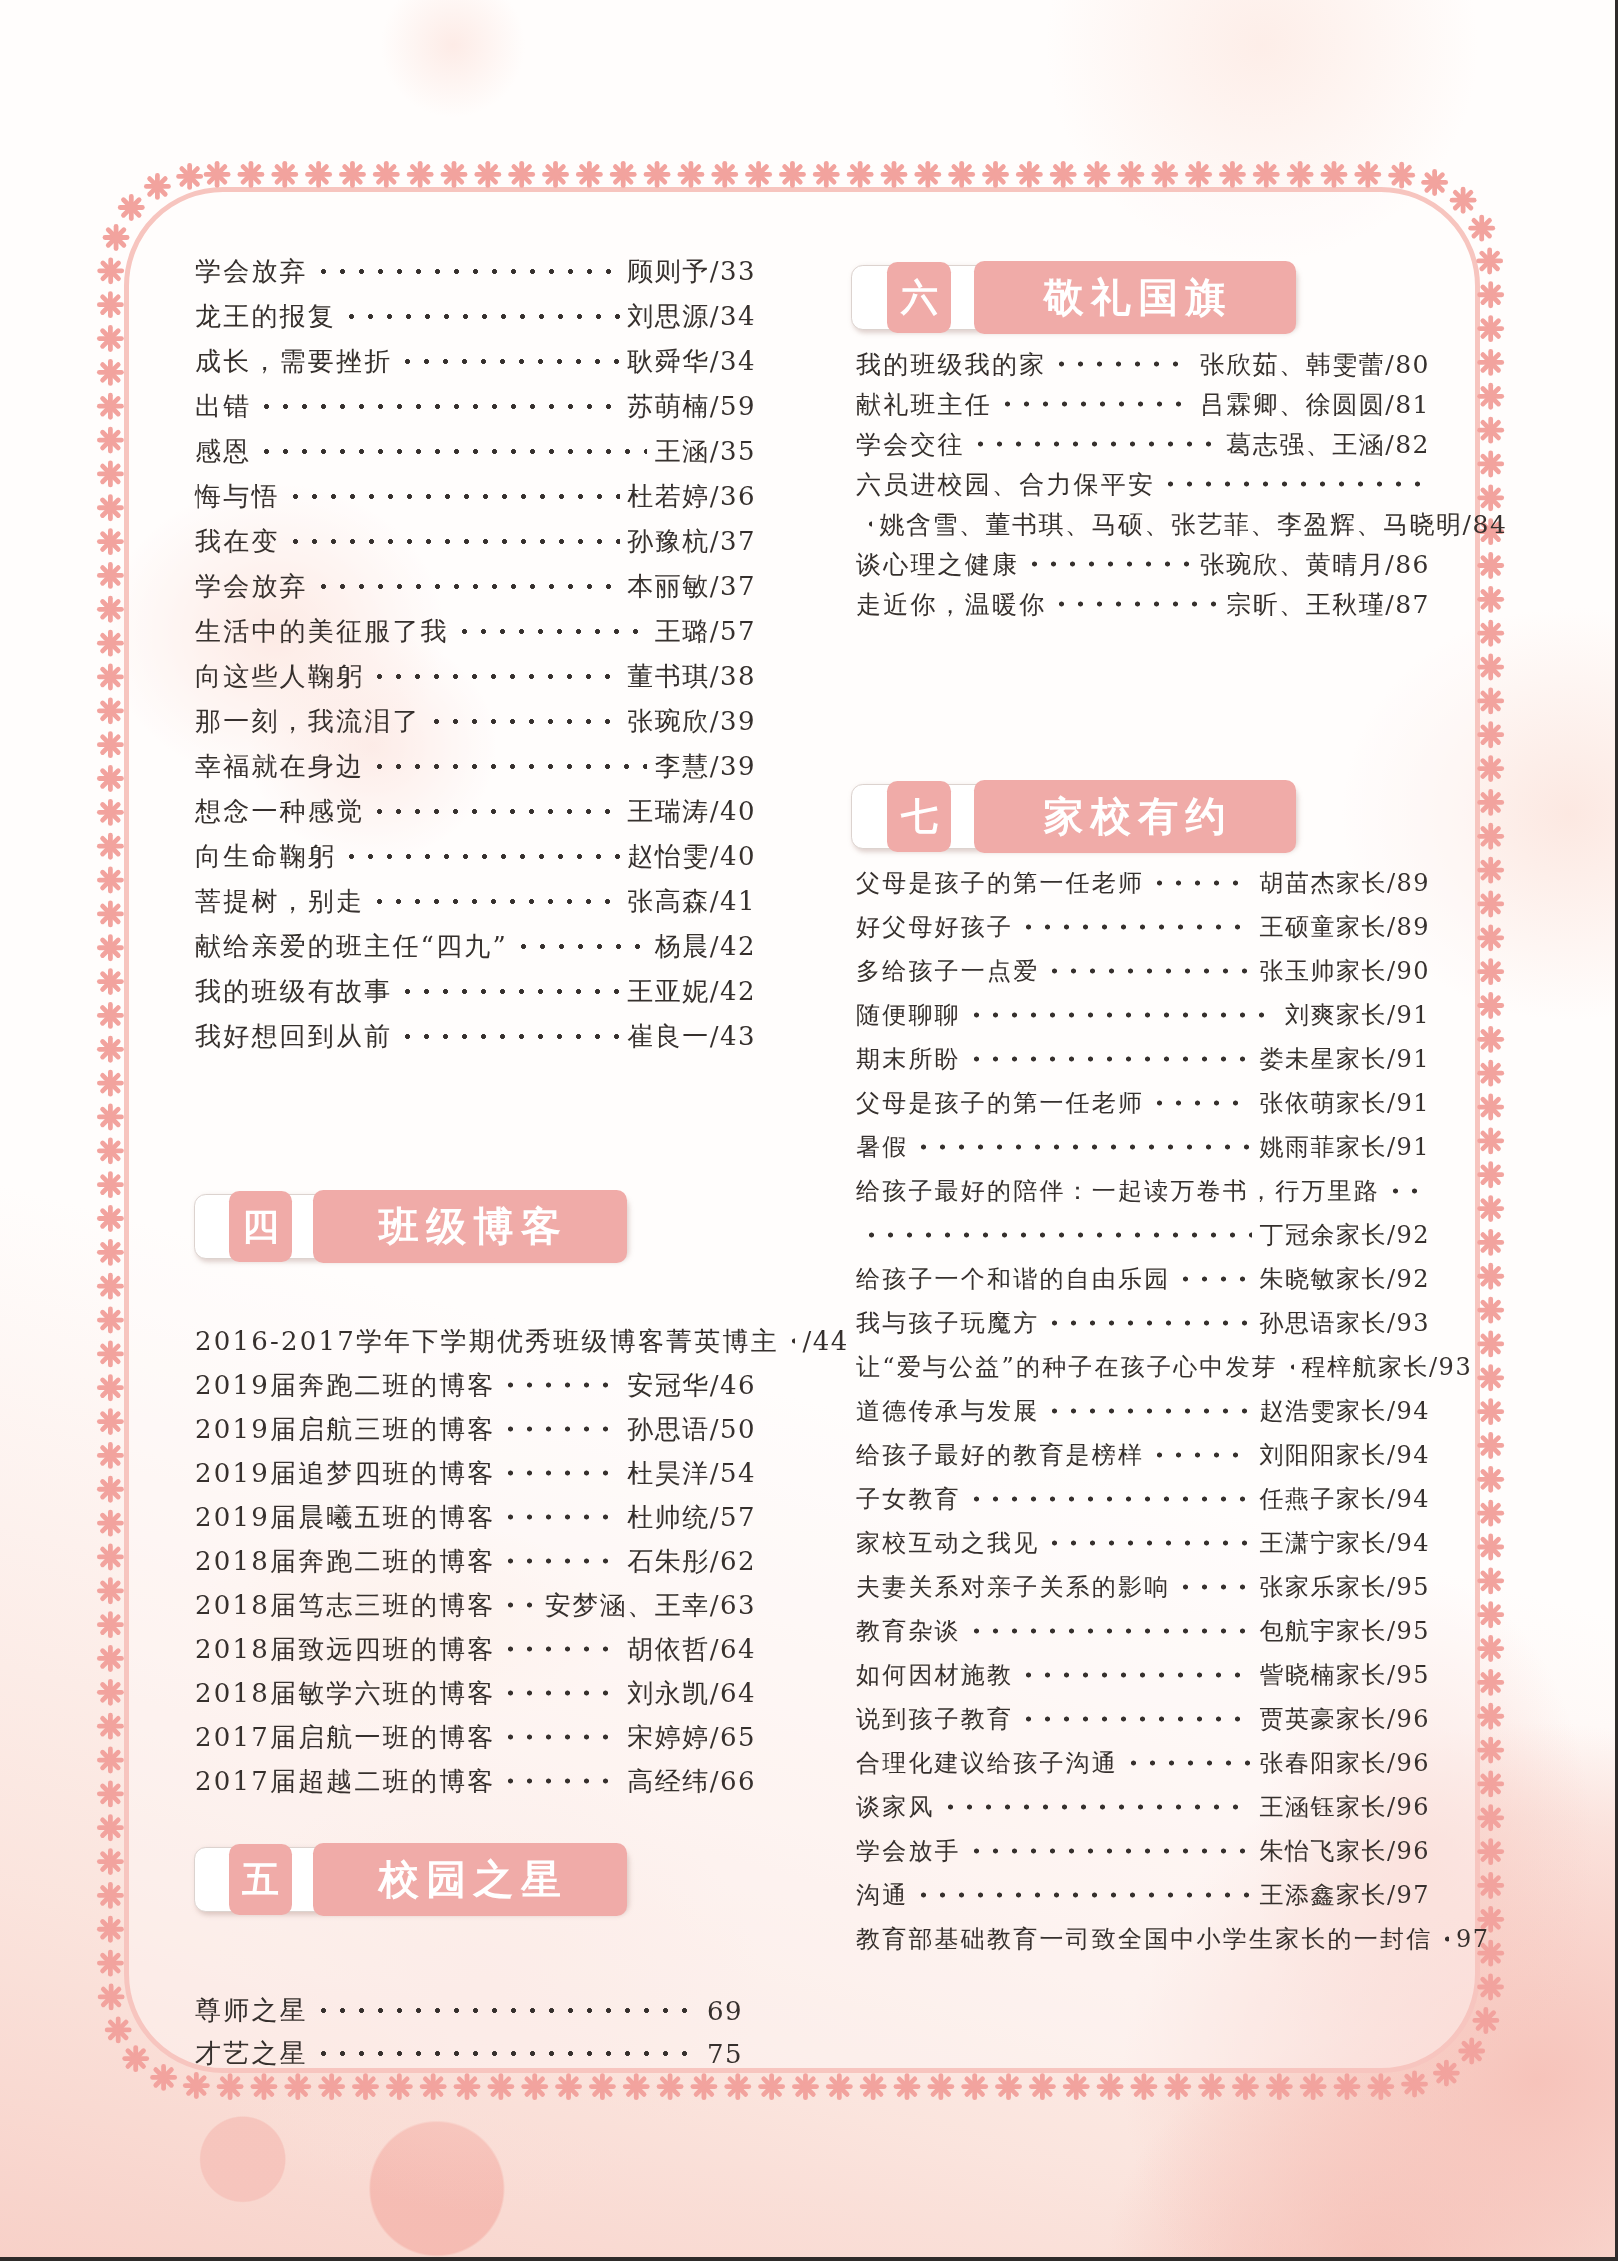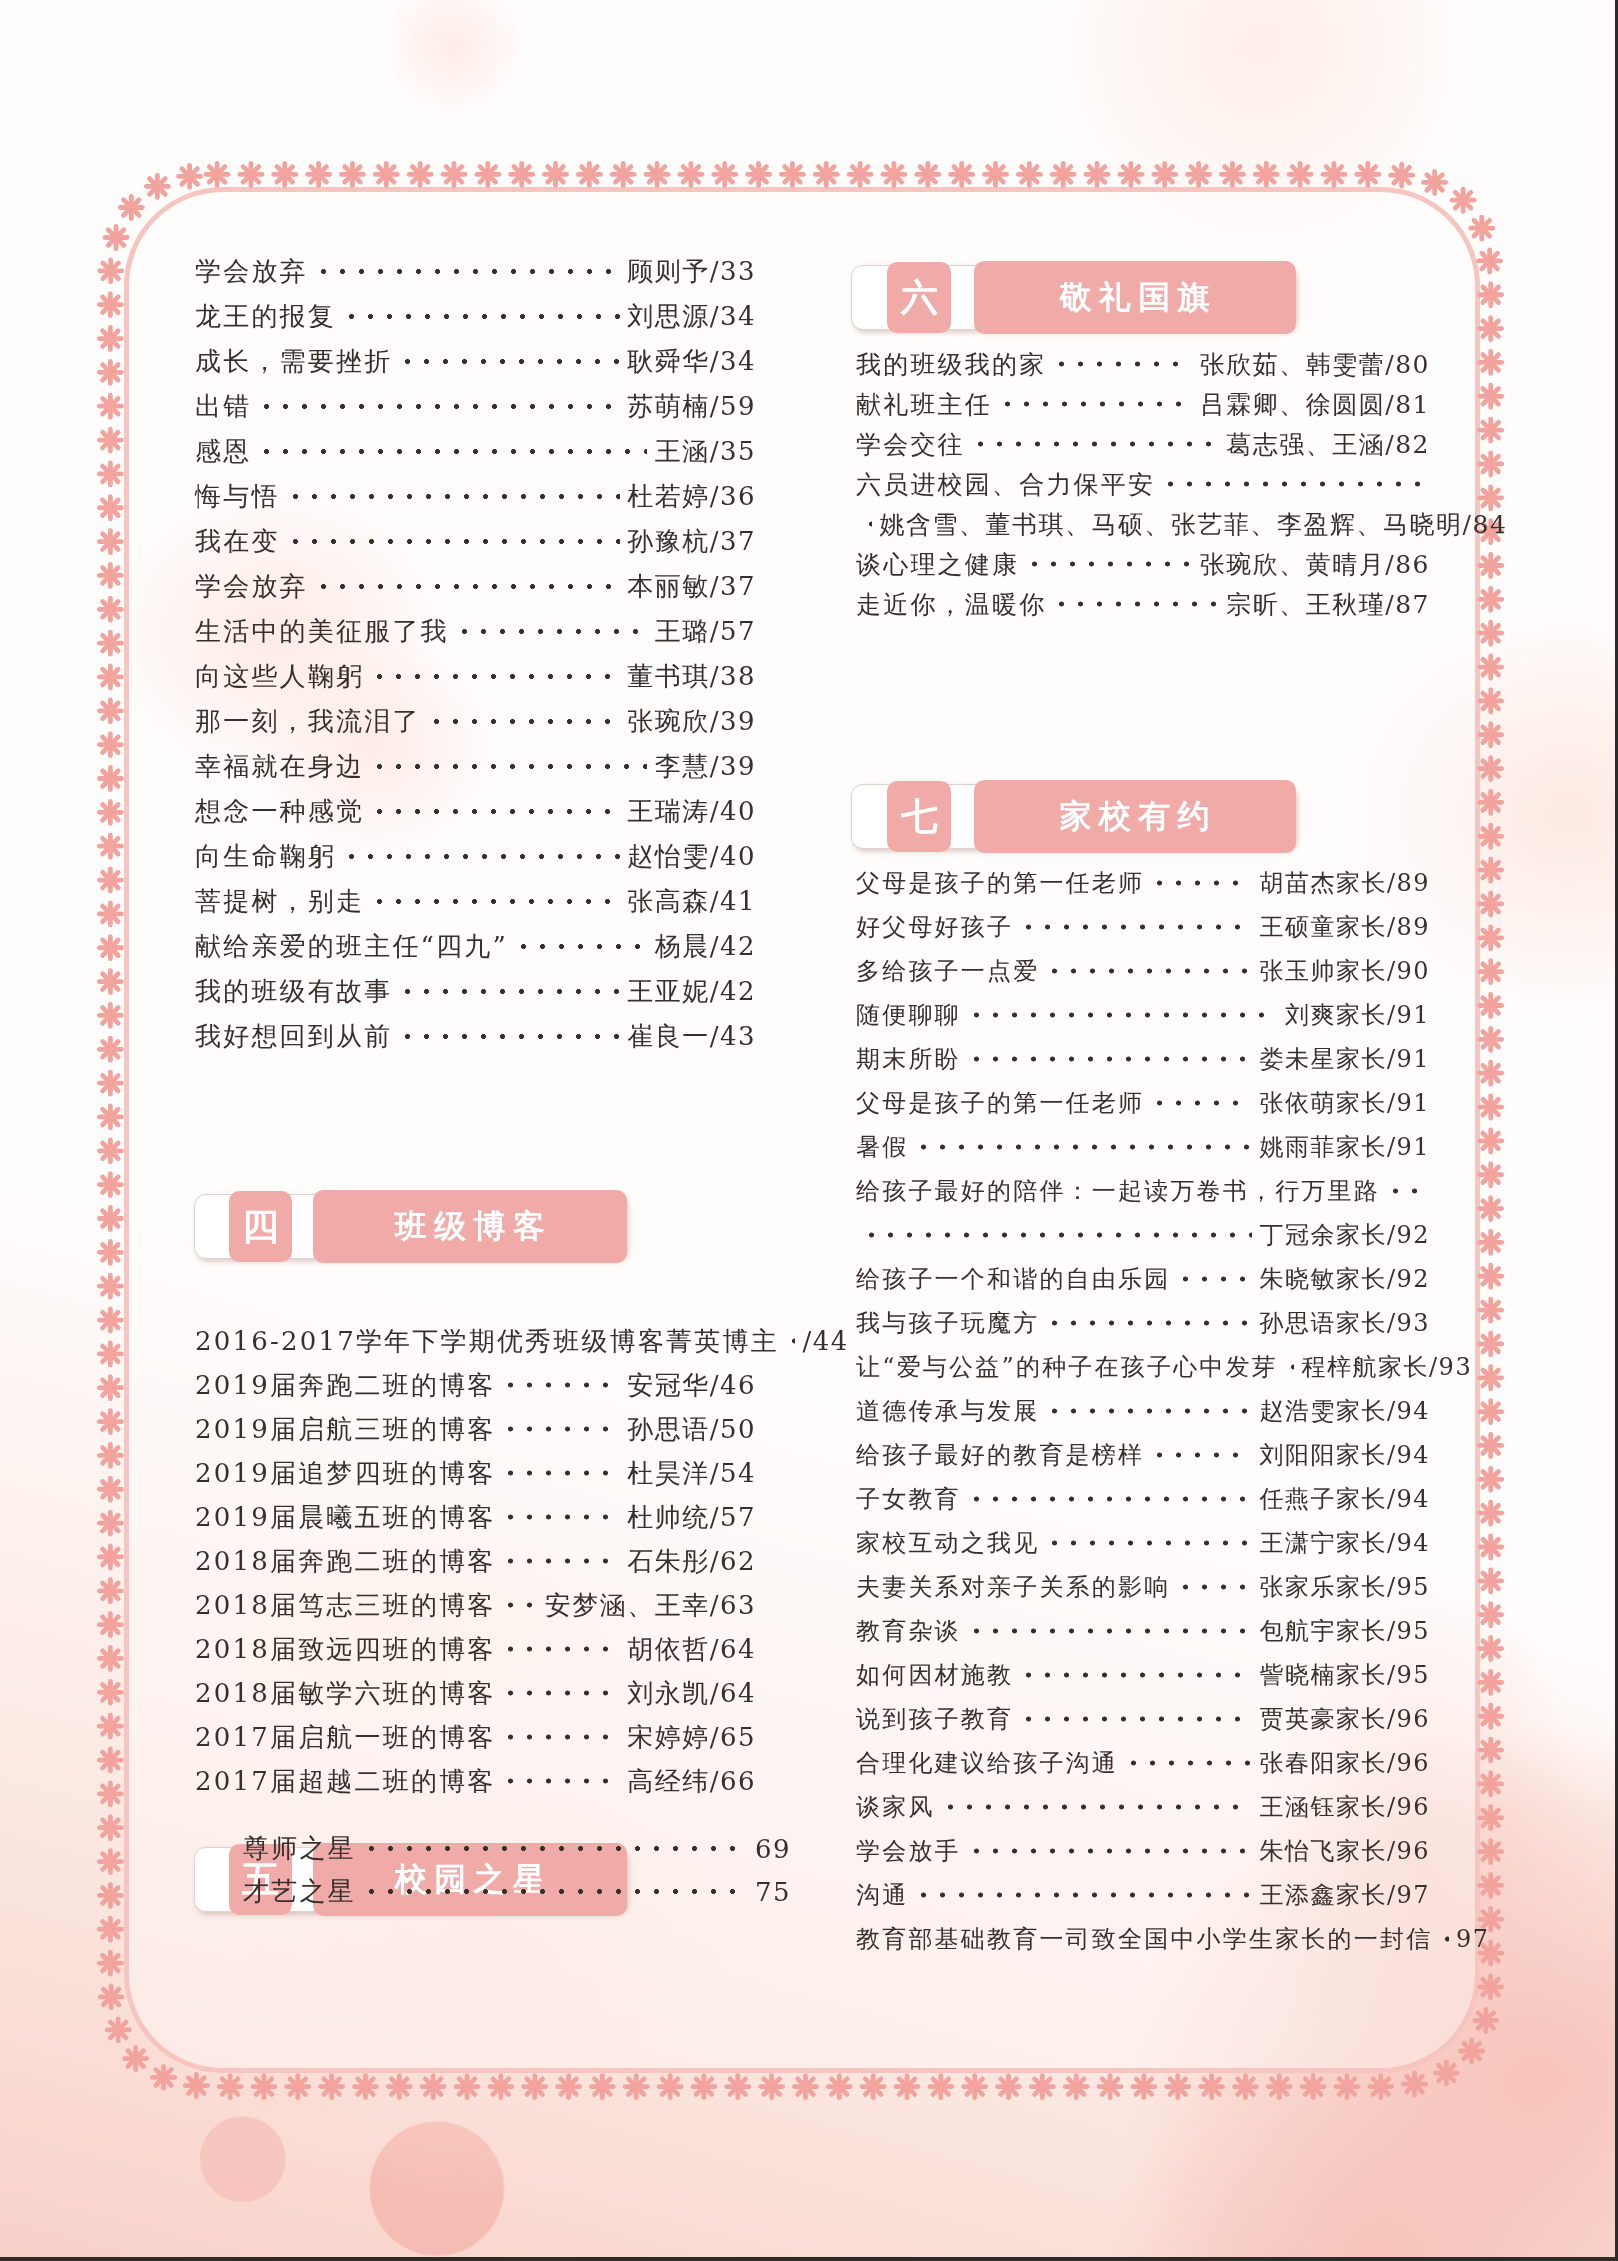--- a/index.html
+++ b/index.html
@@ -52,21 +52,21 @@
     position:absolute;left:8%;top:-3.7px;bottom:-3.7px;width:14.5%;
     background:#f0aba8;border-radius:10.3px;
     color:#ffffff;
     font-family:"DejaVu Sans", sans-serif;font-weight:bold;font-size:37px;
     display:flex;align-items:center;justify-content:center;
   }
   .btitle{
     position:absolute;left:27.5%;right:-1.5px;top:-5.2px;bottom:-5.2px;
     background:#f0aba8;border-radius:10.3px;
     color:#ffffff;
-    font-family:"DejaVu Sans", sans-serif;font-weight:bold;font-size:32px;letter-spacing:7.4px;
+    font-family:"DejaVu Sans", sans-serif;font-weight:bold;font-size:40px;letter-spacing:7.4px;
     display:flex;align-items:center;justify-content:center;
     text-indent:7.4px;
   }
   
   .list{position:absolute;z-index:3;}
   .row{display:flex;align-items:center;height:var(--rh,44px);color:#36302d;font-size:var(--fs,26px);}
   .row .t{white-space:nowrap;letter-spacing:2.2px;}
   .row .leader{
     flex:1 1 auto;min-width:10.3px;height:100%;margin:0 7.4px 0 5.9px;
     background:radial-gradient(circle, #36302d 2.2px, rgba(0,0,0,0) 2.8px) left center / 19px 100% repeat-x;
@@ -445,21 +445,21 @@
       <span class="t">2017届启航一班的博客</span>
       <span class="leader"></span>
       <span class="a">宋婷婷/65</span>
     </div>
     <div class="row">
       <span class="t">2017届超越二班的博客</span>
       <span class="leader"></span>
       <span class="a">高经纬/66</span>
     </div>
   </div>
-<div class="list" style="left:195px;top:1827px;width:548px;margin-left:48px;--rh:43px;--fs:26px;">
+<div class="list" style="left:195px;top:1989px;width:548px;--rh:43px;--fs:26px;">
     <div class="row">
       <span class="t">尊师之星</span>
       <span class="leader"></span>
       <span class="a">69</span>
     </div>
     <div class="row">
       <span class="t">才艺之星</span>
       <span class="leader"></span>
       <span class="a">75</span>
     </div>

